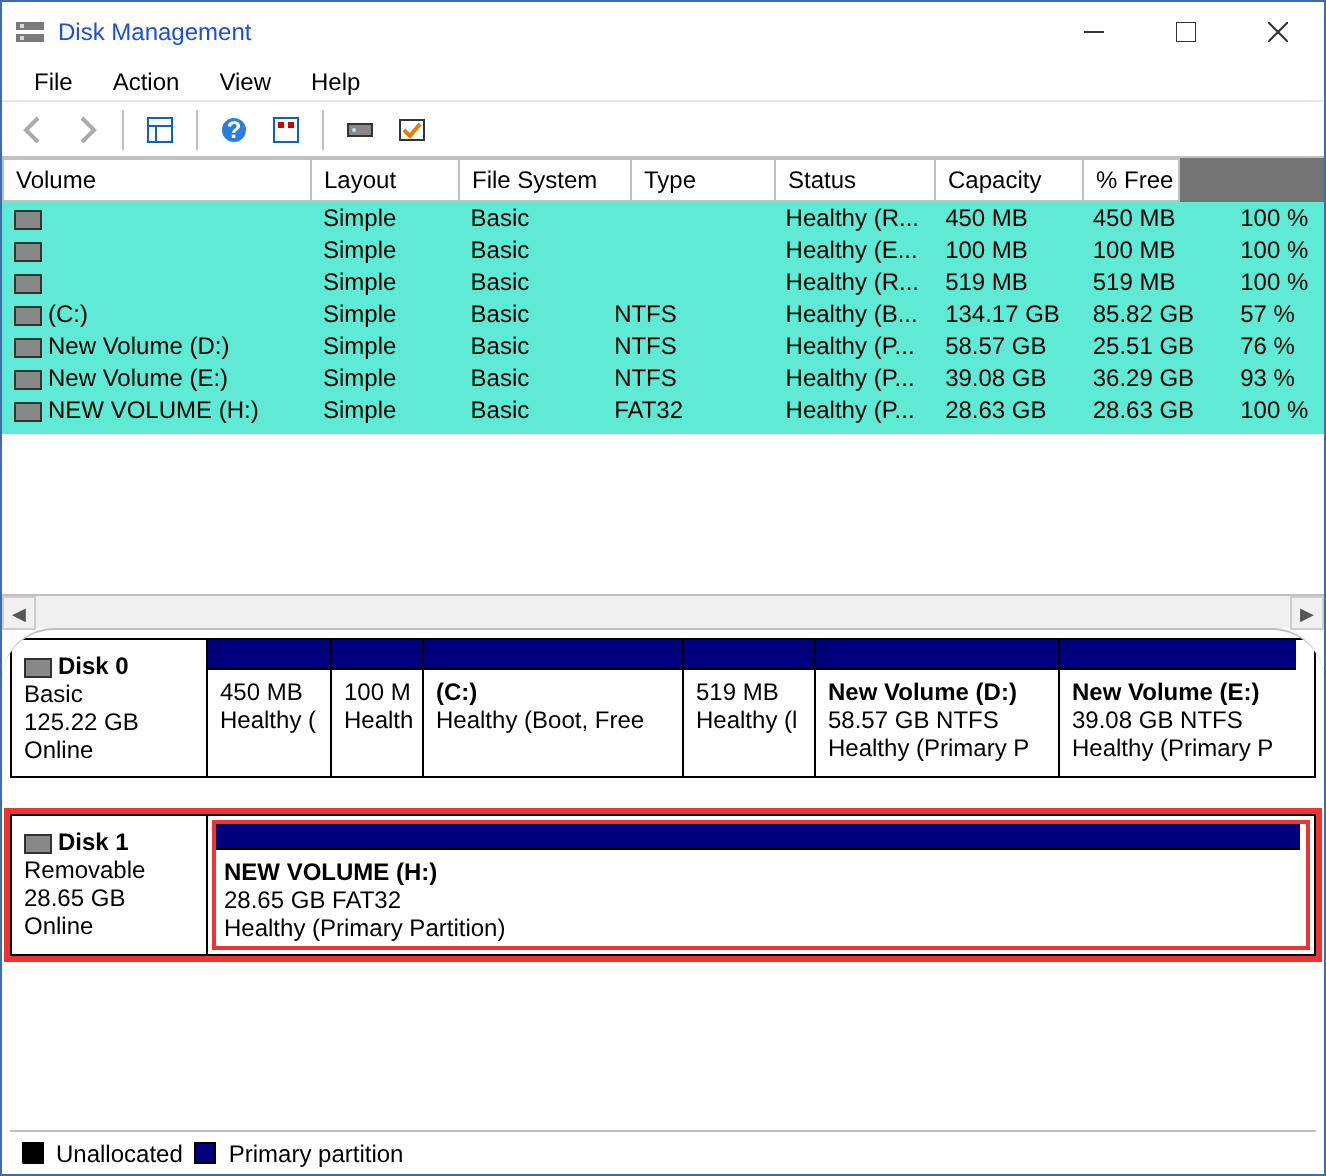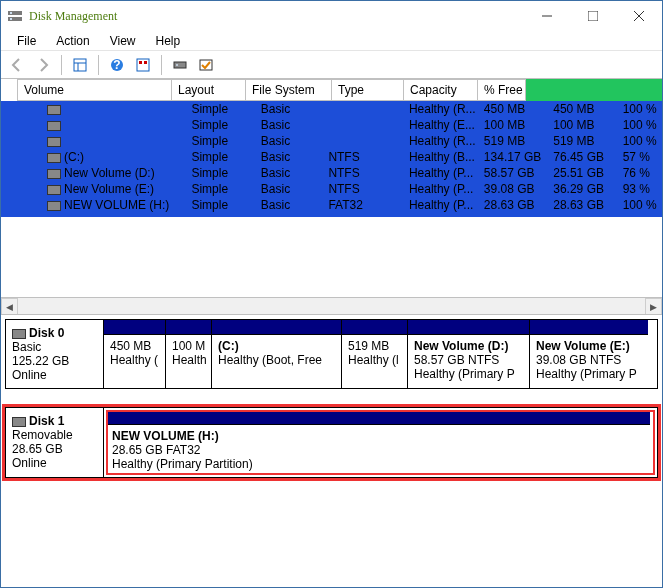--- a/index.html
+++ b/index.html
@@ -1,49 +1,49 @@
 <!DOCTYPE html>
 <html><head>
 <meta charset="utf-8">
 <style>
 * { margin: 0; padding: 0; box-sizing: border-box; font-family: "Segoe UI", Tahoma, sans-serif; font-size: 12px; }
 body { background: #fff; width: 663px; height: 588px; border: 1px solid #3a6ea5; display: flex; flex-direction: column; overflow: hidden; }
 
 .titlebar { height: 30px; display: flex; align-items: center; padding: 0 0 0 6px; background: #fff; }
 .titlebar .app-icon { width: 16px; height: 16px; margin-right: 6px; display:inline-block; }
-.titlebar .title { flex: 1; color: #4d7c0f; font-family: Liberation Serif, serif; }
+.titlebar .title { flex: 1; color: #1d4ed8; }
 .titlebar .winbtn { width: 46px; height: 30px; display:flex; align-items:center; justify-content:center; color:#555; }
 .titlebar .winbtn svg { width: 10px; height: 10px; }
 
 .menubar { height: 20px; display: flex; align-items: flex-end; gap: 0; padding: 0 6px; border-bottom: 1px solid #e5e5e5; }
 .menubar .menu { padding: 2px 10px; }
 
 .toolbar { height: 28px; display: flex; align-items: center; padding: 0 4px; border-bottom: 1px solid #c0c0c0; gap: 2px; }
 .toolbar .sep { width: 1px; height: 20px; background: #c0c0c0; margin: 0 4px; }
 .toolbar .btn { width: 24px; height: 22px; border: 1px solid transparent; display:flex; align-items:center; justify-content:center; color:#000; }
 .toolbar .btn.disabled { color:#aaa; }
 .tbicon { width:16px; height:16px; display:block; }
 
 .content { flex: 1; display: flex; flex-direction: column; overflow:hidden; }
 
 .volumetable { border: 0; overflow: hidden; display:flex; flex-direction:column; }
-.vthead { display:flex; background:#22c55e;margin-left:16px; }
+.vthead { display:flex; background:#737373; }
 .vthead .th { border:1px solid #c0c0c0; border-left:none; padding: 3px 6px; background:#fff; overflow:hidden; white-space:nowrap; }
 .vthead .th:first-child { border-left:1px solid #c0c0c0; }
-.vtbody { background:#1d4ed8; padding-bottom:4px;padding-left:40px; }
+.vtbody { background:#5eead4; padding-bottom:4px; }
 .vtrow { display:flex; }
 .vtrow .td { padding: 1px 6px; overflow:hidden; white-space:nowrap; }
 .col0 { width: 155px; } .col1 { width: 74px; } .col2 { width: 72px; } .col3 { width: 86px; }
 .col4 { width: 80px; } .col5 { width: 74px; } .col6 { width: 74px; } .col7 { width: 48px; }
 
 .hscroll { height: 17px; background:#f0f0f0; border-top:1px solid #c0c0c0; display:flex; }
 .hscroll .arrow { width:17px; height:17px; border:1px solid #cdcdcd; background:#f0f0f0; display:flex; align-items:center; justify-content:center; font-size:9px; color:#555;}
 .hscroll .track { flex:1; }
 
-.graphpanel { flex:1; overflow:hidden; padding: 4px 4px 0 4px; background:#fff; border-top:1px solid #c0c0c0; display:flex; flex-direction:column; }
+.graphpanel { flex:1; overflow:hidden; padding: 4px 4px 0 4px; background:#fff; border-top:1px solid #c0c0c0; display:flex; flex-direction:column;border-radius:26px; }
 
 .diskrow { display:flex; border:1px solid #000; margin-bottom: 18px; background:#fff; }
 .diskrow.highlight { outline: 3px solid #e33; outline-offset: 0; }
 .diskinfo { width: 98px; border-right:1px solid #000; padding: 6px 6px; }
 .diskinfo .dname { font-weight:bold; }
 .driveicon { width:14px; height:10px; display:inline-block; background:#888; border:1px solid #333; margin-right:3px; vertical-align:middle; }
 
 .partitions { flex:1; display:flex; }
 .partitions.highlight { outline: 2px solid #e33; outline-offset: -2px; margin:2px; }
 .part { border-right:1px solid #000; display:flex; flex-direction:column; }
@@ -146,20 +146,21 @@
 </div>
 
 <div class="content">
 
   <div class="volumetable">
     <div class="vthead">
       <div class="th col0">Volume</div>
       <div class="th col1">Layout</div>
       <div class="th col3">File System</div>
       <div class="th col2">Type</div>
+      <div class="th col4">Status</div>
       <div class="th col5">Capacity</div>
       <div class="th col7">% Free</div>
     </div>
     <div class="vtbody" id="vtbody">
         <div class="vtrow">
           <div class="td col0"><span class="driveicon"></span><span></span></div>
           <div class="td col1">Simple</div>
           <div class="td col2">Basic</div>
           <div class="td col3"></div>
           <div class="td col4">Healthy (R...</div>
@@ -187,21 +188,21 @@
           <div class="td col6">519 MB</div>
           <div class="td col7">100 %</div>
         </div>
         <div class="vtrow">
           <div class="td col0"><span class="driveicon"></span><span>(C:)</span></div>
           <div class="td col1">Simple</div>
           <div class="td col2">Basic</div>
           <div class="td col3">NTFS</div>
           <div class="td col4">Healthy (B...</div>
           <div class="td col5">134.17 GB</div>
-          <div class="td col6">76.45 GB</div>
+          <div class="td col6">85.82 GB</div>
           <div class="td col7">57 %</div>
         </div>
         <div class="vtrow">
           <div class="td col0"><span class="driveicon"></span><span>New Volume (D:)</span></div>
           <div class="td col1">Simple</div>
           <div class="td col2">Basic</div>
           <div class="td col3">NTFS</div>
           <div class="td col4">Healthy (P...</div>
           <div class="td col5">58.57 GB</div>
           <div class="td col6">25.51 GB</div>
@@ -306,15 +307,21 @@
             <div class="plabel">
               <div class="pname">NEW VOLUME  (H:)</div>
               <div>28.65 GB FAT32</div>
               <div>Healthy (Primary Partition)</div>
             </div>
           </div>
         </div>
     </div>
 
     <div class="spacer"></div>
+    <div class="legend">
+      <span class="sw black"></span>
+      <span>Unallocated</span>
+      <span class="sw blue"></span>
+      <span>Primary partition</span>
+    </div>
   </div>
 
 </div>
 
 </body></html>

